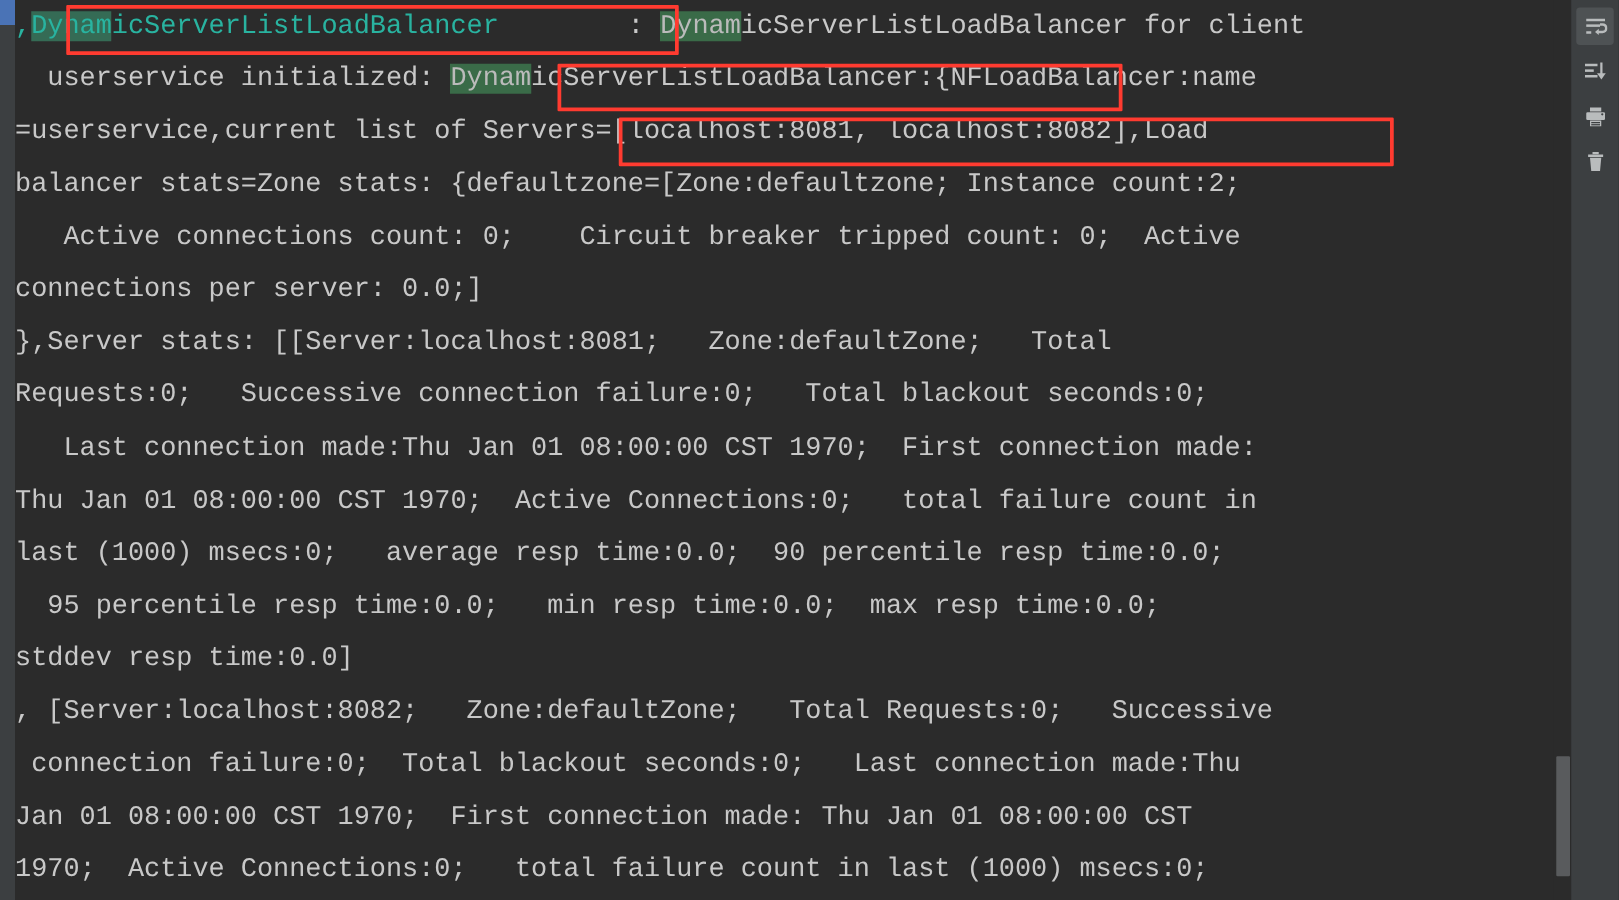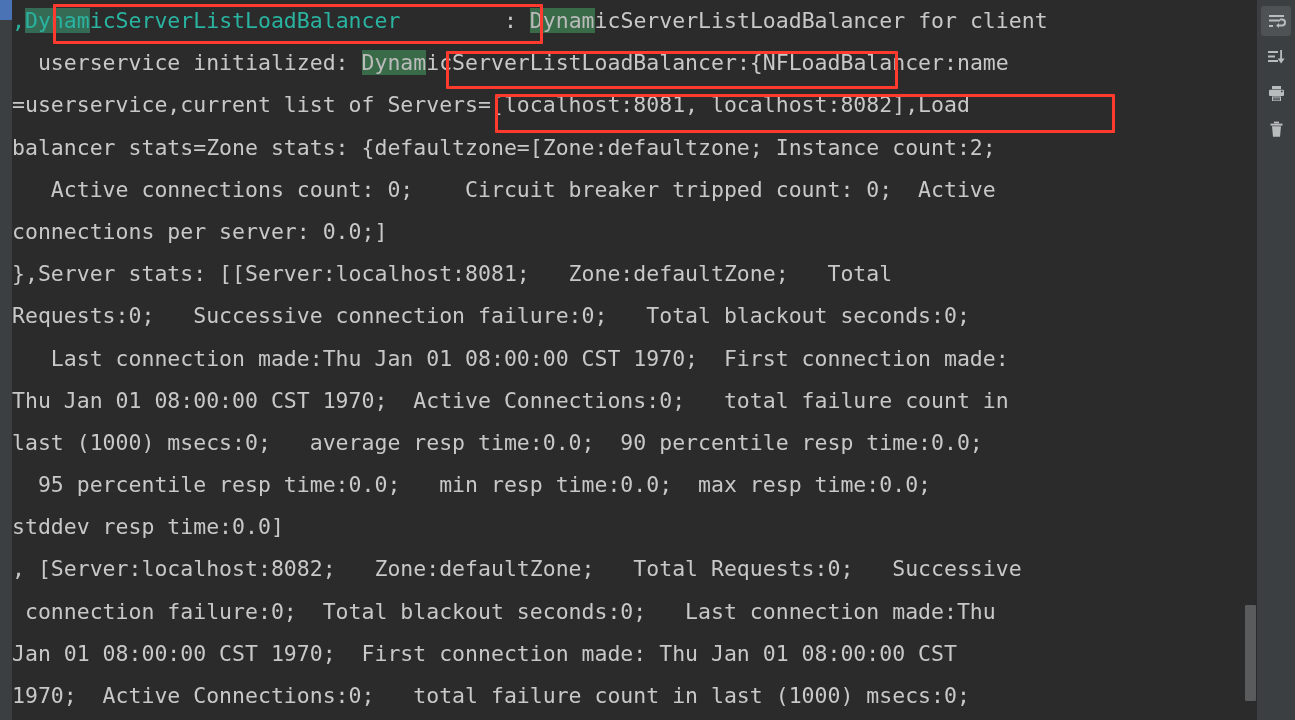--- a/index.html
+++ b/index.html
@@ -57,20 +57,21 @@
     font-family: "DejaVu Sans Mono", "Liberation Mono", monospace;
     font-size: 21.5px;
     line-height: 42.2px;
     white-space: pre;
     letter-spacing: 0px;
   }
   .line {
     height: 42.2px;
     white-space: pre;
     position: relative;
+    font-family: Liberation Mono, monospace;
   }
   .teal { color: #29b3a0; }
   .plain { color: #c8c8c8; }
   .hl-green {
     background: #3a6b48;
     color: inherit;
   }
   .hl-green-teal {
     background: #356b55;
     color: #29b3a0;

